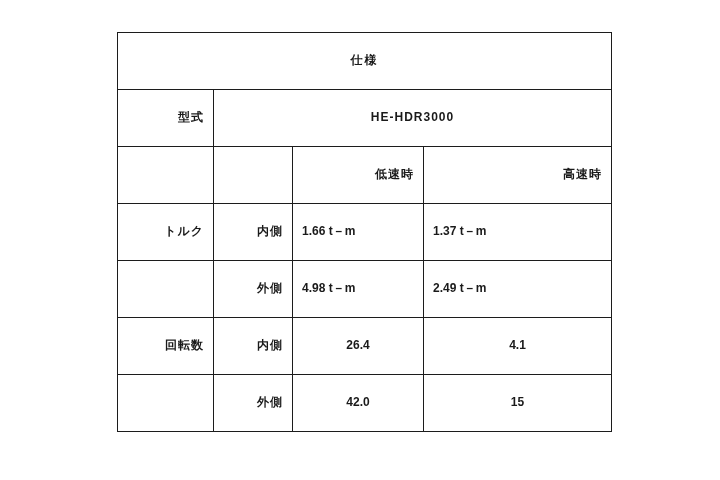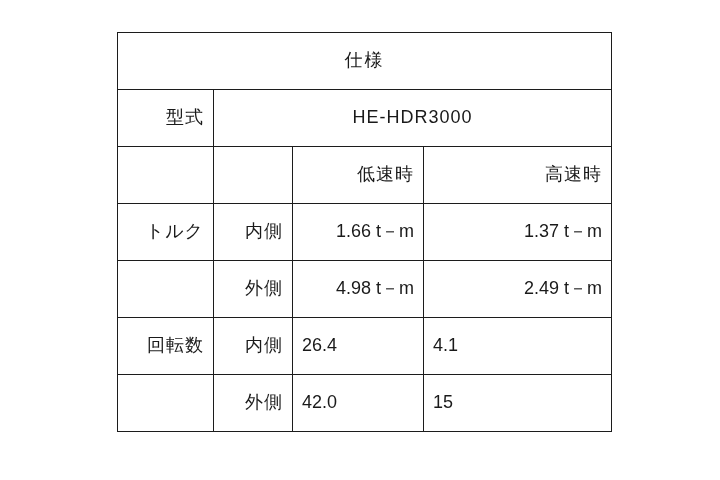--- a/index.html
+++ b/index.html
@@ -24,22 +24,22 @@
     left: 117px;
     top: 32px;
     width: 494px;
     border-collapse: collapse;
     table-layout: fixed;
   }
   .spec-table td {
     border: 1px solid #1c1c1c;
     height: 56px;
     padding: 0 9px;
-    font-size: 18px;
-    font-weight: 400;
+    font-size: 12px;
+    font-weight: 700;
     vertical-align: middle;
     line-height: 1.1;
     background: #ffffff;
   }
   .col-a { width: 96px; }
   .col-b { width: 79px; }
   .col-c { width: 131px; }
   .col-d { width: 188px; }
 
   .title-cell {
@@ -47,26 +47,26 @@
     font-size: 20px;
     letter-spacing: 2px;
   }
   .model-cell {
     text-align: center;
     font-size: 21px;
     letter-spacing: 1px;
   }
   .blank-cell { }
   .num-right {
-    text-align: left;
+    text-align: center;
     font-size: 20px;
     padding-right: 11px;
   }
   .unit-cell {
-    text-align: right;
+    text-align: left;
     font-size: 19px;
   }
   .label-cell {
     text-align: right;
     letter-spacing: 1px;
   }
   .head-cell {
     text-align: right;
     letter-spacing: 1px;
   }

